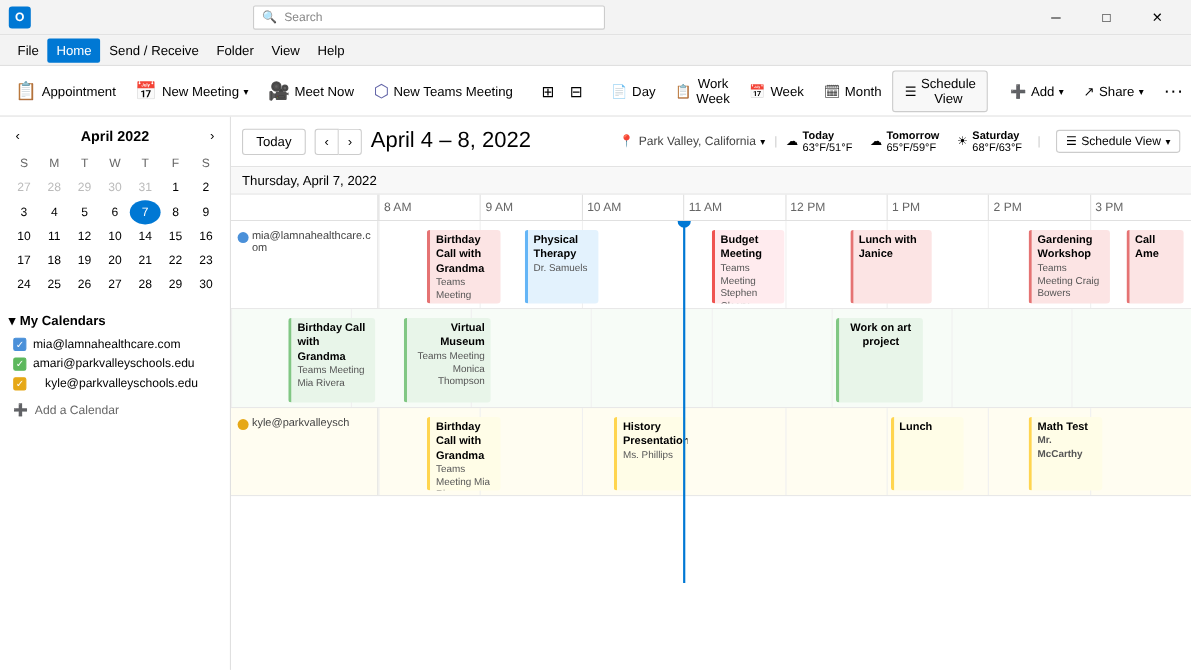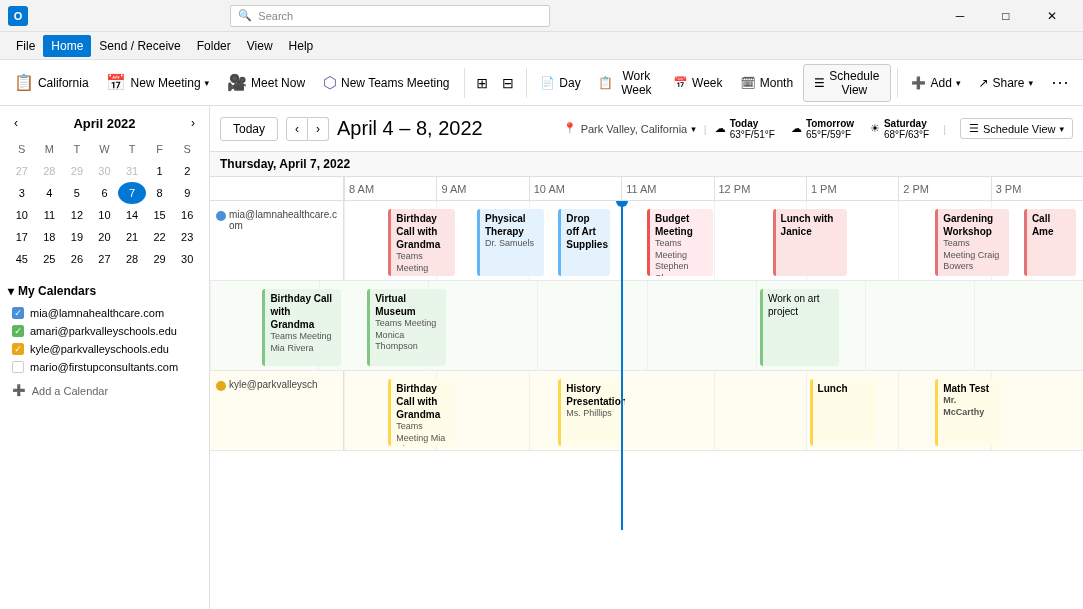--- a/index.html
+++ b/index.html
@@ -48,21 +48,21 @@
   <span style="padding:4px 8px;cursor:pointer;font-size:12px;border-radius:2px;">Send / Receive</span>
   <span style="padding:4px 8px;cursor:pointer;font-size:12px;border-radius:2px;">Folder</span>
   <span style="padding:4px 8px;cursor:pointer;font-size:12px;border-radius:2px;">View</span>
   <span style="padding:4px 8px;cursor:pointer;font-size:12px;border-radius:2px;">Help</span>
 </div>
 
 <div id="toolbar" style="height:46px;background:#fff;display:flex;align-items:center;padding:0 6px;border-bottom:1px solid #e0e0e0;gap:2px;">
 
   <button style="display:flex;align-items:center;gap:4px;padding:4px 8px;cursor:pointer;border-radius:3px;font-size:12px;height:38px;border:none;background:transparent;white-space:nowrap;">
     <span style="font-size:16px;">📋</span>
-    <span>California</span>
+    <span>Appointment</span>
   </button>
 
   <button style="display:flex;align-items:center;gap:4px;padding:4px 8px;cursor:pointer;border-radius:3px;font-size:12px;height:38px;border:none;background:transparent;white-space:nowrap;">
     <span style="font-size:16px;">📅</span>
     <span>New Meeting</span>
     <span style="font-size:9px;">▾</span>
   </button>
 
   <button style="display:flex;align-items:center;gap:4px;padding:4px 8px;cursor:pointer;border-radius:3px;font-size:12px;height:38px;border:none;background:transparent;white-space:nowrap;">
     <span style="font-size:16px;">🎥</span>
@@ -170,21 +170,21 @@
             <tr>
               <td style="text-align: center; font-size: 11px; width: 26px; height: 22px; cursor: pointer;">17</td>
               <td style="text-align: center; font-size: 11px; width: 26px; height: 22px; cursor: pointer;">18</td>
               <td style="text-align: center; font-size: 11px; width: 26px; height: 22px; cursor: pointer;">19</td>
               <td style="text-align: center; font-size: 11px; width: 26px; height: 22px; cursor: pointer;">20</td>
               <td style="text-align: center; font-size: 11px; width: 26px; height: 22px; cursor: pointer;">21</td>
               <td style="text-align: center; font-size: 11px; width: 26px; height: 22px; cursor: pointer;">22</td>
               <td style="text-align: center; font-size: 11px; width: 26px; height: 22px; cursor: pointer;">23</td>
             </tr>
             <tr>
-              <td style="text-align: center; font-size: 11px; width: 26px; height: 22px; cursor: pointer;">45</td>
+              <td style="text-align: center; font-size: 11px; width: 26px; height: 22px; cursor: pointer;">24</td>
               <td style="text-align: center; font-size: 11px; width: 26px; height: 22px; cursor: pointer;">25</td>
               <td style="text-align: center; font-size: 11px; width: 26px; height: 22px; cursor: pointer;">26</td>
               <td style="text-align: center; font-size: 11px; width: 26px; height: 22px; cursor: pointer;">27</td>
               <td style="text-align: center; font-size: 11px; width: 26px; height: 22px; cursor: pointer;">28</td>
               <td style="text-align: center; font-size: 11px; width: 26px; height: 22px; cursor: pointer;">29</td>
               <td style="text-align: center; font-size: 11px; width: 26px; height: 22px; cursor: pointer;">30</td>
             </tr>
           </tbody>
       </table>
     </div>
@@ -198,25 +198,21 @@
           <div style="display: flex; align-items: center; gap: 6px; padding: 3px 4px; font-size: 11px; cursor: pointer; border-radius: 3px;">
             <div style="width: 12px; height: 12px; border-radius: 2px; flex-shrink: 0; border: 1px solid rgb(74, 144, 217); background: rgb(74, 144, 217); display: flex; align-items: center; justify-content: center; color: white; font-size: 9px;">✓</div>
             <span style="overflow: hidden; text-overflow: ellipsis; white-space: nowrap;">mia@lamnahealthcare.com</span>
           </div>
           <div style="display: flex; align-items: center; gap: 6px; padding: 3px 4px; font-size: 11px; cursor: pointer; border-radius: 3px;">
             <div style="width: 12px; height: 12px; border-radius: 2px; flex-shrink: 0; border: 1px solid rgb(93, 184, 93); background: rgb(93, 184, 93); display: flex; align-items: center; justify-content: center; color: white; font-size: 9px;">✓</div>
             <span style="overflow: hidden; text-overflow: ellipsis; white-space: nowrap;">amari@parkvalleyschools.edu</span>
           </div>
           <div style="display: flex; align-items: center; gap: 6px; padding: 3px 4px; font-size: 11px; cursor: pointer; border-radius: 3px;">
             <div style="width: 12px; height: 12px; border-radius: 2px; flex-shrink: 0; border: 1px solid rgb(230, 168, 23); background: rgb(230, 168, 23); display: flex; align-items: center; justify-content: center; color: white; font-size: 9px;">✓</div>
-            <span style="overflow: hidden; text-overflow: ellipsis; white-space: nowrap;">kyle@parkvalleyschools.edu</span>
-          </div>
-          <div style="display: flex; align-items: center; gap: 6px; padding: 3px 4px; font-size: 11px; cursor: pointer; border-radius: 3px;">
-            <div style="width: 12px; height: 12px; border-radius: 2px; flex-shrink: 0; border: 1px solid rgb(204, 204, 204); background: transparent; display: flex; align-items: center; justify-content: center;"></div>
-            <span style="overflow: hidden; text-overflow: ellipsis; white-space: nowrap;">mario@firstupconsultants.com</span>
+            <span style="overflow: hidden; text-overflow: ellipsis; white-space: nowrap; margin-left: 11px;">kyle@parkvalleyschools.edu</span>
           </div>
         </div>
       <div style="display:flex;align-items:center;gap:6px;padding:4px;font-size:11px;color:#666;cursor:pointer;margin-top:4px;">
         <span>➕</span>
         <span>Add a Calendar</span>
       </div>
     </div>
   </div>
 
   <div id="cal-content" style="flex:1;overflow:hidden;display:flex;flex-direction:column;">
@@ -256,21 +252,21 @@
           <span>☰</span>
           <span>Schedule View</span>
           <span style="font-size:9px;">▾</span>
         </button>
       </div>
     </div>
 
     <div style="flex:1;overflow:hidden;display:flex;flex-direction:column;">
 
       <div style="padding:5px 10px;font-size:12px;background:#f8f8f8;border-bottom:1px solid #e0e0e0;">
-        <span style="font-weight:700;">Thursday, April 7, 2022</span>
+        <span style="font-weight:400;">Thursday, April 7, 2022</span>
       </div>
 
       <div style="display:flex;height:24px;border-bottom:1px solid #e0e0e0;background:#fff;flex-shrink:0;">
         <div style="width:134px;flex-shrink:0;border-right:1px solid #e0e0e0;"></div>
         <div style="flex:1;display:flex;" id="time-labels-header">
             <div style="flex: 1 1 0%; font-size: 11px; color: rgb(102, 102, 102); border-left: 1px solid rgb(224, 224, 224); padding-left: 4px; display: flex; align-items: center;">8 AM</div>
             <div style="flex: 1 1 0%; font-size: 11px; color: rgb(102, 102, 102); border-left: 1px solid rgb(224, 224, 224); padding-left: 4px; display: flex; align-items: center;">9 AM</div>
             <div style="flex: 1 1 0%; font-size: 11px; color: rgb(102, 102, 102); border-left: 1px solid rgb(224, 224, 224); padding-left: 4px; display: flex; align-items: center;">10 AM</div>
             <div style="flex: 1 1 0%; font-size: 11px; color: rgb(102, 102, 102); border-left: 1px solid rgb(224, 224, 224); padding-left: 4px; display: flex; align-items: center;">11 AM</div>
             <div style="flex: 1 1 0%; font-size: 11px; color: rgb(102, 102, 102); border-left: 1px solid rgb(224, 224, 224); padding-left: 4px; display: flex; align-items: center;">12 PM</div>
@@ -298,23 +294,20 @@
               <div style="position: absolute; top: 0px; bottom: -250px; left: 37.5%; width: 2px; background: rgb(0, 120, 212); z-index: 10; pointer-events: none;">
                 <div style="position: absolute; width: 12px; height: 12px; border-radius: 50%; background: rgb(0, 120, 212); top: -6px; left: -5px;"></div>
               </div>
               <div style="position: absolute; left: 6%; width: 9%; top: 8px; bottom: 4px; background: rgb(252, 228, 228); border-left: 3px solid rgb(229, 115, 115); border-radius: 3px; padding: 3px 5px; font-size: 10px; cursor: pointer; overflow: hidden;">
                 <div style="font-weight: 600; line-height: 1.3;">Birthday Call with Grandma</div>
                 <div style="color: rgb(85, 85, 85); font-size: 9px; line-height: 1.3;">Teams Meeting</div>
               </div>
               <div style="position: absolute; left: 18%; width: 9%; top: 8px; bottom: 4px; background: rgb(227, 242, 253); border-left: 3px solid rgb(100, 181, 246); border-radius: 3px; padding: 3px 5px; font-size: 10px; cursor: pointer; overflow: hidden;">
                 <div style="font-weight: 600; line-height: 1.3;">Physical Therapy</div>
                 <div style="color: rgb(85, 85, 85); font-size: 9px; line-height: 1.3;">Dr. Samuels</div>
-              </div>
-              <div style="position: absolute; left: 29%; width: 7%; top: 8px; bottom: 4px; background: rgb(227, 242, 253); border-left: 3px solid rgb(100, 181, 246); border-radius: 3px; padding: 3px 5px; font-size: 10px; cursor: pointer; overflow: hidden;">
-                <div style="font-weight: 600; line-height: 1.3;">Drop off Art Supplies</div>
               </div>
               <div style="position: absolute; left: 41%; width: 9%; top: 8px; bottom: 4px; background: rgb(255, 235, 238); border-left: 3px solid rgb(239, 83, 80); border-radius: 3px; padding: 3px 5px; font-size: 10px; cursor: pointer; overflow: hidden;">
                 <div style="font-weight: 600; line-height: 1.3;">Budget Meeting</div>
                 <div style="color: rgb(85, 85, 85); font-size: 9px; line-height: 1.3;">Teams Meeting Stephen Cleary</div>
               </div>
               <div style="position: absolute; left: 80%; width: 10%; top: 8px; bottom: 4px; background: rgb(252, 228, 228); border-left: 3px solid rgb(229, 115, 115); border-radius: 3px; padding: 3px 5px; font-size: 10px; cursor: pointer; overflow: hidden;">
                 <div style="font-weight: 600; line-height: 1.3;">Gardening Workshop</div>
                 <div style="color: rgb(85, 85, 85); font-size: 9px; line-height: 1.3;">Teams Meeting Craig Bowers</div>
               </div>
               <div style="position: absolute; left: 58%; width: 10%; top: 8px; bottom: 4px; background: rgb(252, 228, 228); border-left: 3px solid rgb(229, 115, 115); border-radius: 3px; padding: 3px 5px; font-size: 10px; cursor: pointer; overflow: hidden;">
@@ -332,26 +325,26 @@
               <div style="position: absolute; top: 0px; bottom: 0px; left: 25%; width: 1px; background: rgb(240, 240, 240);"></div>
               <div style="position: absolute; top: 0px; bottom: 0px; left: 37.5%; width: 1px; background: rgb(240, 240, 240);"></div>
               <div style="position: absolute; top: 0px; bottom: 0px; left: 50%; width: 1px; background: rgb(240, 240, 240);"></div>
               <div style="position: absolute; top: 0px; bottom: 0px; left: 62.5%; width: 1px; background: rgb(240, 240, 240);"></div>
               <div style="position: absolute; top: 0px; bottom: 0px; left: 75%; width: 1px; background: rgb(240, 240, 240);"></div>
               <div style="position: absolute; top: 0px; bottom: 0px; left: 87.5%; width: 1px; background: rgb(240, 240, 240);"></div>
               <div style="position: absolute; left: 6%; width: 9%; top: 8px; bottom: 4px; background: rgb(232, 245, 233); border-left: 3px solid rgb(129, 199, 132); border-radius: 3px; padding: 3px 5px; font-size: 10px; cursor: pointer; overflow: hidden;">
                 <div style="font-weight: 600; line-height: 1.3;">Birthday Call with Grandma</div>
                 <div style="color: rgb(85, 85, 85); font-size: 9px; line-height: 1.3;">Teams Meeting Mia Rivera</div>
               </div>
-              <div style="position: absolute; left: 18%; width: 9%; top: 8px; bottom: 4px; background: rgb(232, 245, 233); border-left: 3px solid rgb(129, 199, 132); border-radius: 3px; padding: 3px 5px; font-size: 10px; cursor: pointer; overflow: hidden;">
+              <div style="position: absolute; left: 18%; width: 9%; top: 8px; bottom: 4px; background: rgb(232, 245, 233); border-left: 3px solid rgb(129, 199, 132); border-radius: 3px; padding: 3px 5px; font-size: 10px; cursor: pointer; overflow: hidden; text-align: right;">
                 <div style="font-weight: 600; line-height: 1.3;">Virtual Museum</div>
                 <div style="color: rgb(85, 85, 85); font-size: 9px; line-height: 1.3;">Teams Meeting Monica Thompson</div>
               </div>
               <div style="position: absolute; left: 63%; width: 9%; top: 8px; bottom: 4px; background: rgb(232, 245, 233); border-left: 3px solid rgb(129, 199, 132); border-radius: 3px; padding: 3px 5px; font-size: 10px; cursor: pointer; overflow: hidden;">
-                <div style="font-weight: 400; line-height: 1.3;">Work on art project</div>
+                <div style="font-weight: 700; line-height: 1.3; text-align: center;">Work on art project</div>
               </div>
             </div>
           </div>
           <div style="display: flex; min-height: 80px; border-bottom: 1px solid rgb(232, 232, 232); background: rgba(255, 250, 220, 0.4);">
             <div style="width: 134px; flex-shrink: 0; padding: 8px 6px; font-size: 10px; color: rgb(68, 68, 68); border-right: 1px solid rgb(224, 224, 224); display: flex; align-items: flex-start; gap: 3px; word-break: break-all;">
               <span style="width: 10px; height: 10px; min-width: 10px; border-radius: 50%; background: rgb(230, 168, 23); margin-top: 2px;"></span>
               <span>kyle@parkvalleysch</span>
             </div>
             <div style="flex: 1 1 0%; position: relative;">
               <div style="position: absolute; top: 0px; bottom: 0px; left: 0%; width: 1px; background: rgb(240, 240, 240);"></div>

